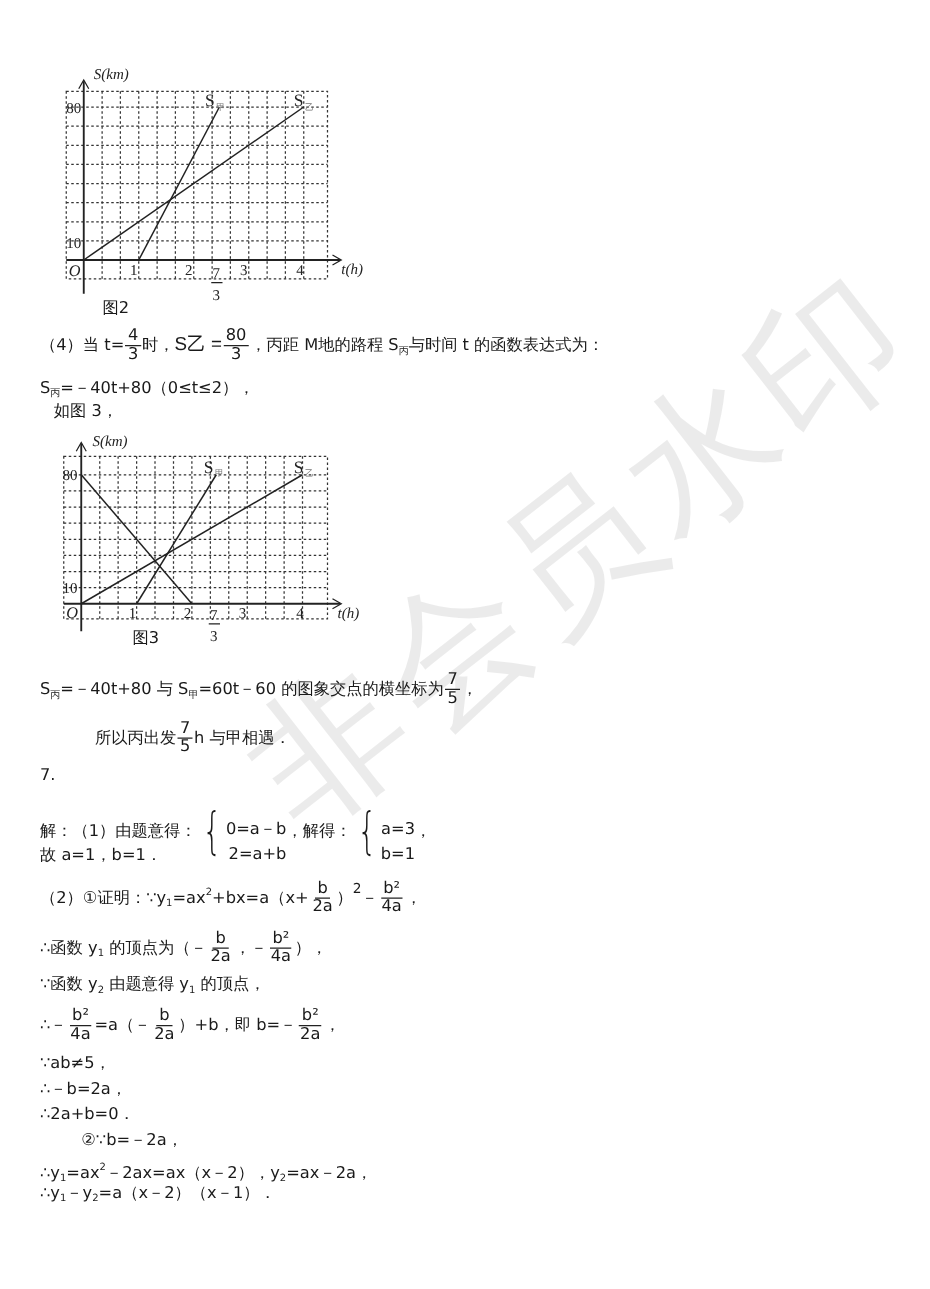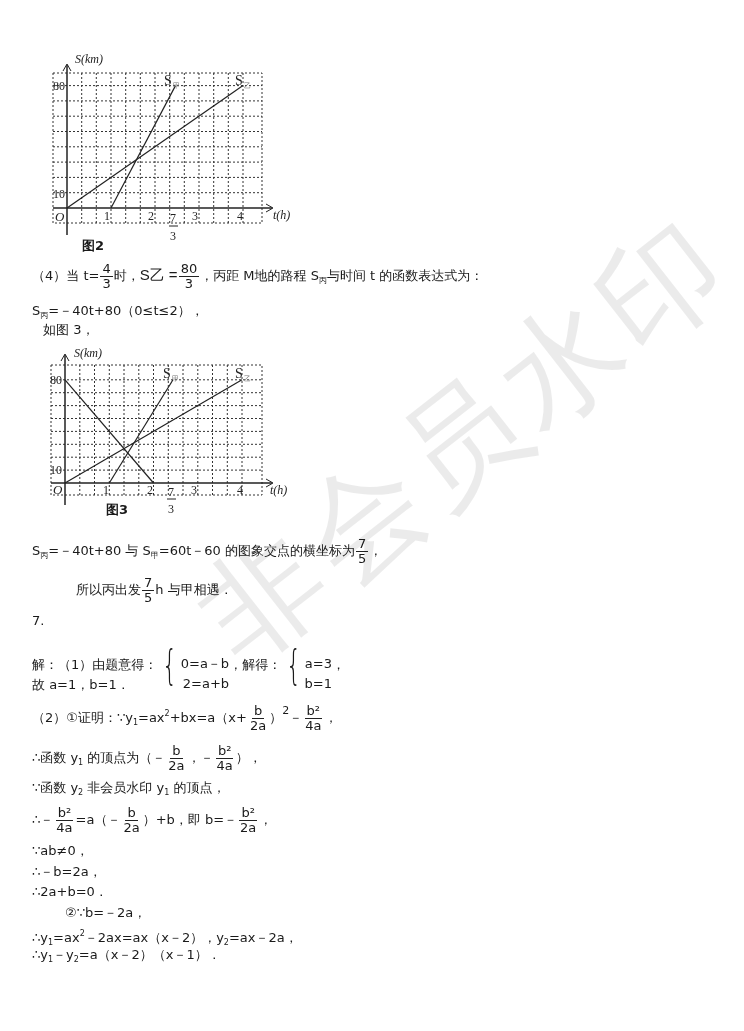--- a/index.html
+++ b/index.html
@@ -15,21 +15,21 @@
   .sub { font-size:8px; vertical-align:-3px; }
   .sup { font-size:8px; vertical-align:6px; }
   .sup2 { font-size:11px; vertical-align:8px; }
   .brace-sys { display:inline-flex; align-items:center; vertical-align:middle; }
   .brace { font-size:40px; line-height:40px; font-weight:200; transform:scaleX(0.6); margin-right:-2px; }
   .sys { display:flex; flex-direction:column; line-height:20px; font-size:13px;margin-top:18px; }
   svg text { font-family:"Liberation Serif", "DejaVu Serif", serif; }
   .watermark { position:absolute; left:150px; top:360px; font-size:120px; color:rgba(0,0,0,0.08);
                transform:rotate(-38deg); transform-origin:center; white-space:nowrap; pointer-events:none;
                font-family:"DejaVu Sans", sans-serif; letter-spacing:6px; }
-  .caption { position:absolute; font-size:13px;font-weight:bold; }
+  .caption { position:absolute; font-size:13px; }
 </style>
 </head>
 <body>
 
 <div class="watermark">非会员水印</div>
 
 <div class="abs" style="left:40px;top:45px;width:260px;height:200px;">
   <svg width="260" height="200" viewBox="0 0 260 200">
     <defs>
       <pattern id="g2" x="0" y="0" width="1" height="1"></pattern>
@@ -205,37 +205,37 @@
   <span>∴函数 y</span><span class="sub">1</span><span> 的顶点为（－</span><span class="frac">
       <span class="num">b</span>
       <span class="den">2a</span>
     </span><span>，－</span><span class="frac">
       <span class="num">b²</span>
       <span class="den">4a</span>
     </span><span>），</span>
 </div>
 
 <div class="line" style="top:779px;">
-  <span>∵函数 y</span><span class="sub">2</span><span> 非会员水印 y</span><span class="sub">1</span><span> 的顶点，</span>
+  <span>∵函数 y</span><span class="sub">2</span><span> 由题意得 y</span><span class="sub">1</span><span> 的顶点，</span>
 </div>
 
 <div class="line" style="top:806px;">
   <span>∴－</span><span class="frac">
       <span class="num">b²</span>
       <span class="den">4a</span>
     </span><span>=a（－</span><span class="frac">
       <span class="num">b</span>
       <span class="den">2a</span>
     </span><span>）+b，即 b=－</span><span class="frac">
       <span class="num">b²</span>
       <span class="den">2a</span>
     </span><span>，</span>
 </div>
 
-<div class="line" style="top:842px;">∵ab≠0，</div>
+<div class="line" style="top:842px;">∵ab≠5，</div>
 <div class="line" style="top:863px;">∴－b=2a，</div>
 <div class="line" style="top:883px;">∴2a+b=0．</div>
 <div class="line" style="top:904px;margin-left:33px;">②∵b=－2a，</div>
 
 <div class="line" style="top:925px;">
   <span>∴y</span><span class="sub">1</span><span>=ax</span><span class="sup">2</span><span>－2ax=ax（x－2），y</span><span class="sub">2</span><span>=ax－2a，</span>
 </div>
 
 <div class="line" style="top:946px;">
   <span>∴y</span><span class="sub">1</span><span>－y</span><span class="sub">2</span><span>=a（x－2）（x－1）．</span>

